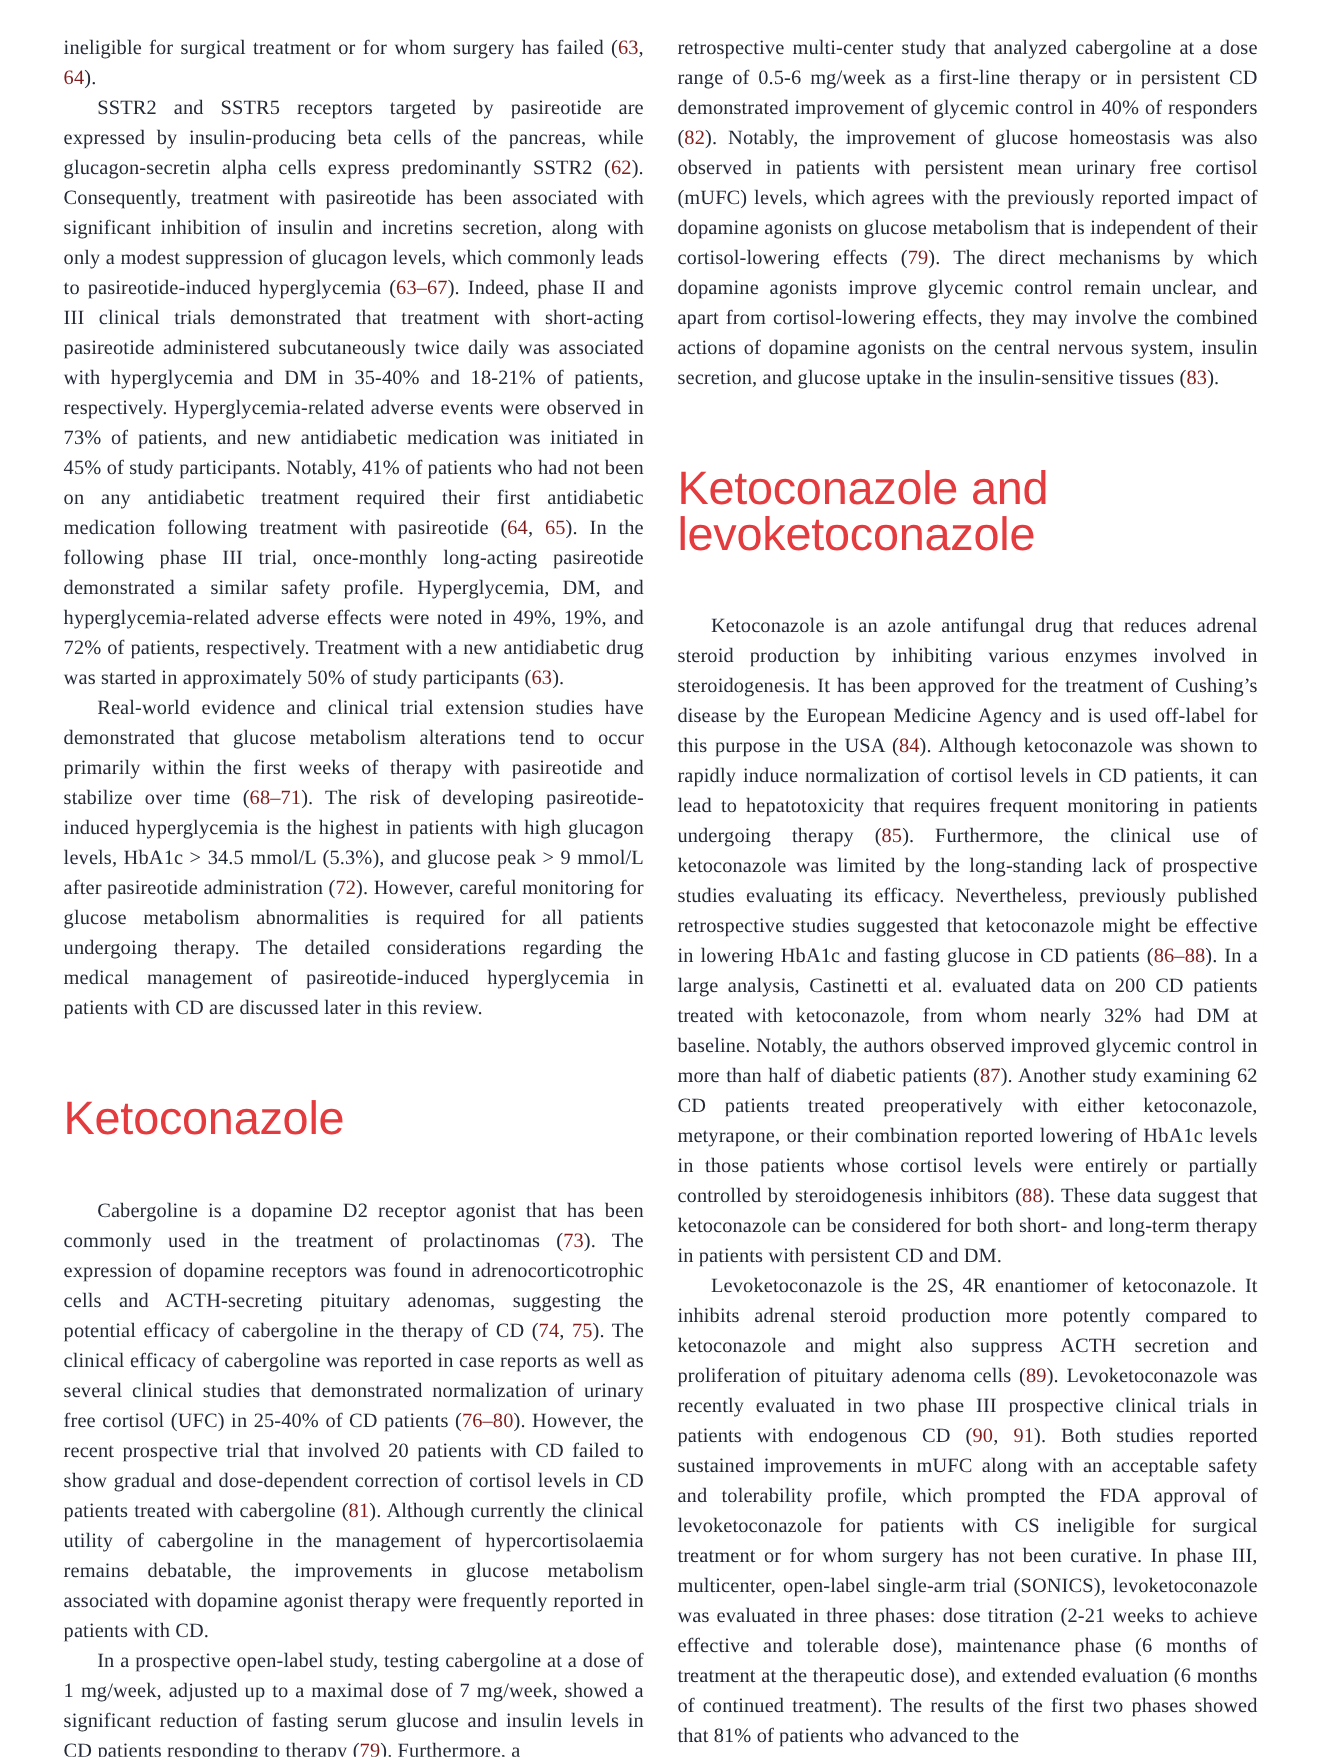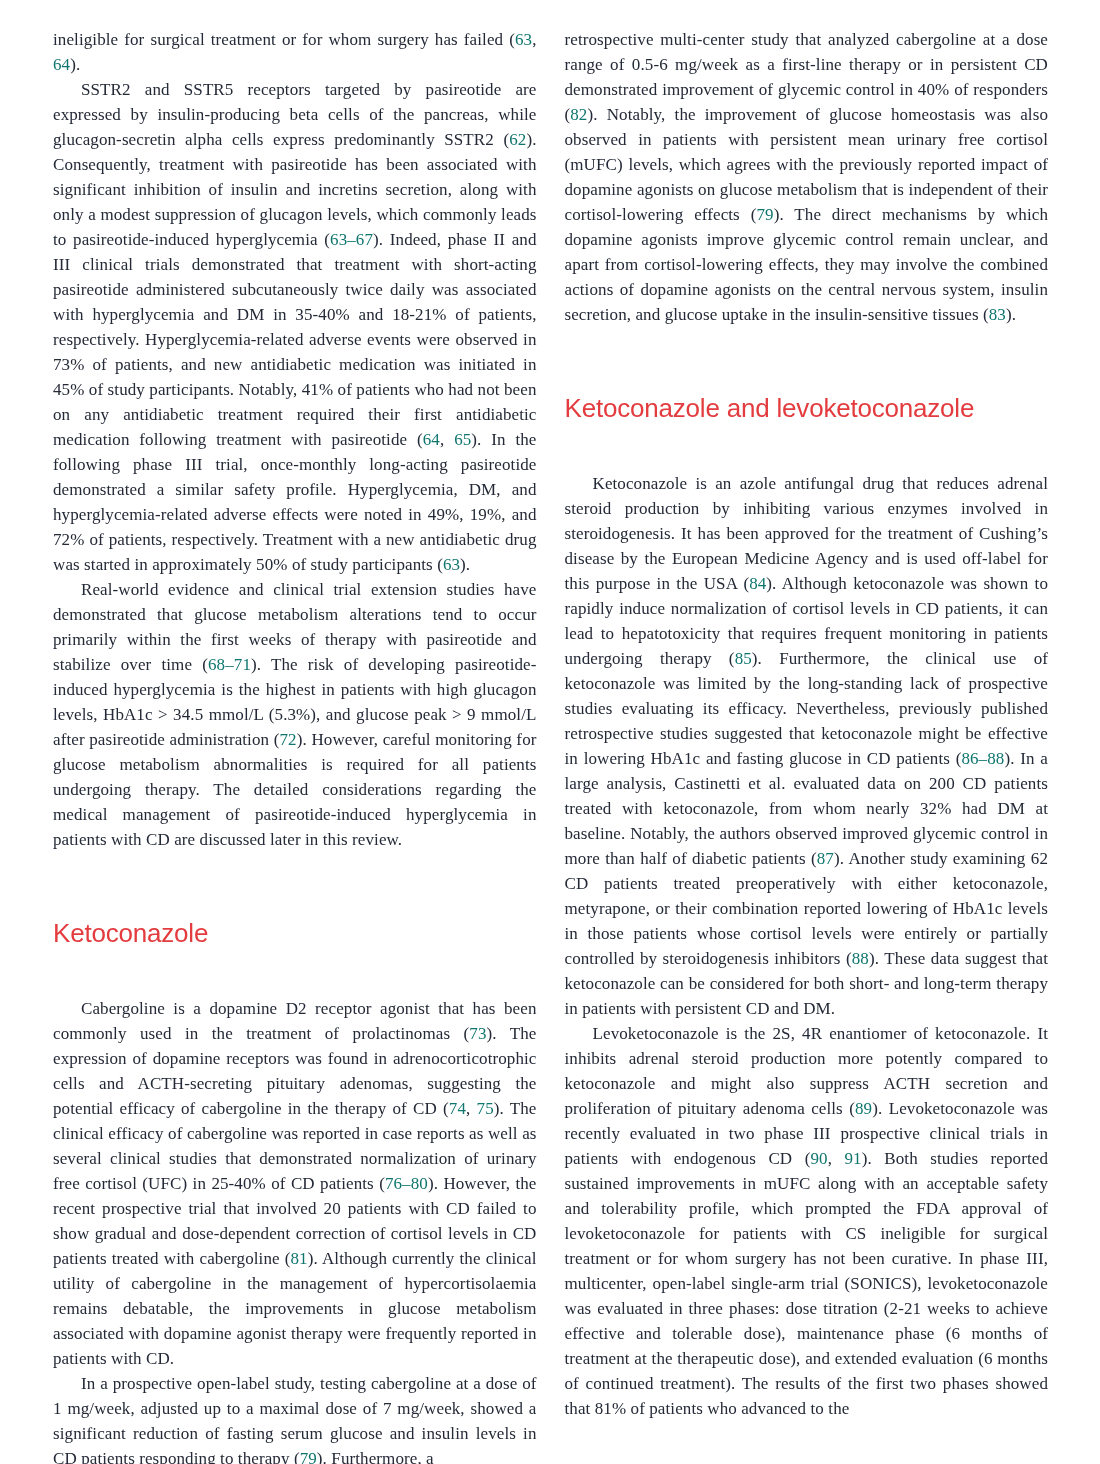--- a/index.html
+++ b/index.html
@@ -35,28 +35,28 @@
     text-align: justify;
     color: #232936;
     letter-spacing: 0.1px;
   }
   p.body-par.indent {
     text-indent: 28px;
   }
   h2.section-heading {
     font-family: "Liberation Sans", sans-serif;
     font-weight: 500;
-    font-size: 26px;
+    font-size: 39px;
     line-height: 38px;
     letter-spacing: -0.2px;
     color: #e33b3e;
     margin: 62px 0 44px 0;
   }
   .cite {
-    color: #0f766e;
+    color: #7f1d1d;
     margin-top: 36px;
   }
 </style>
 </head>
 <body>
 
 <div class="page">
   <div class="columns">
 
     <div class="column">

